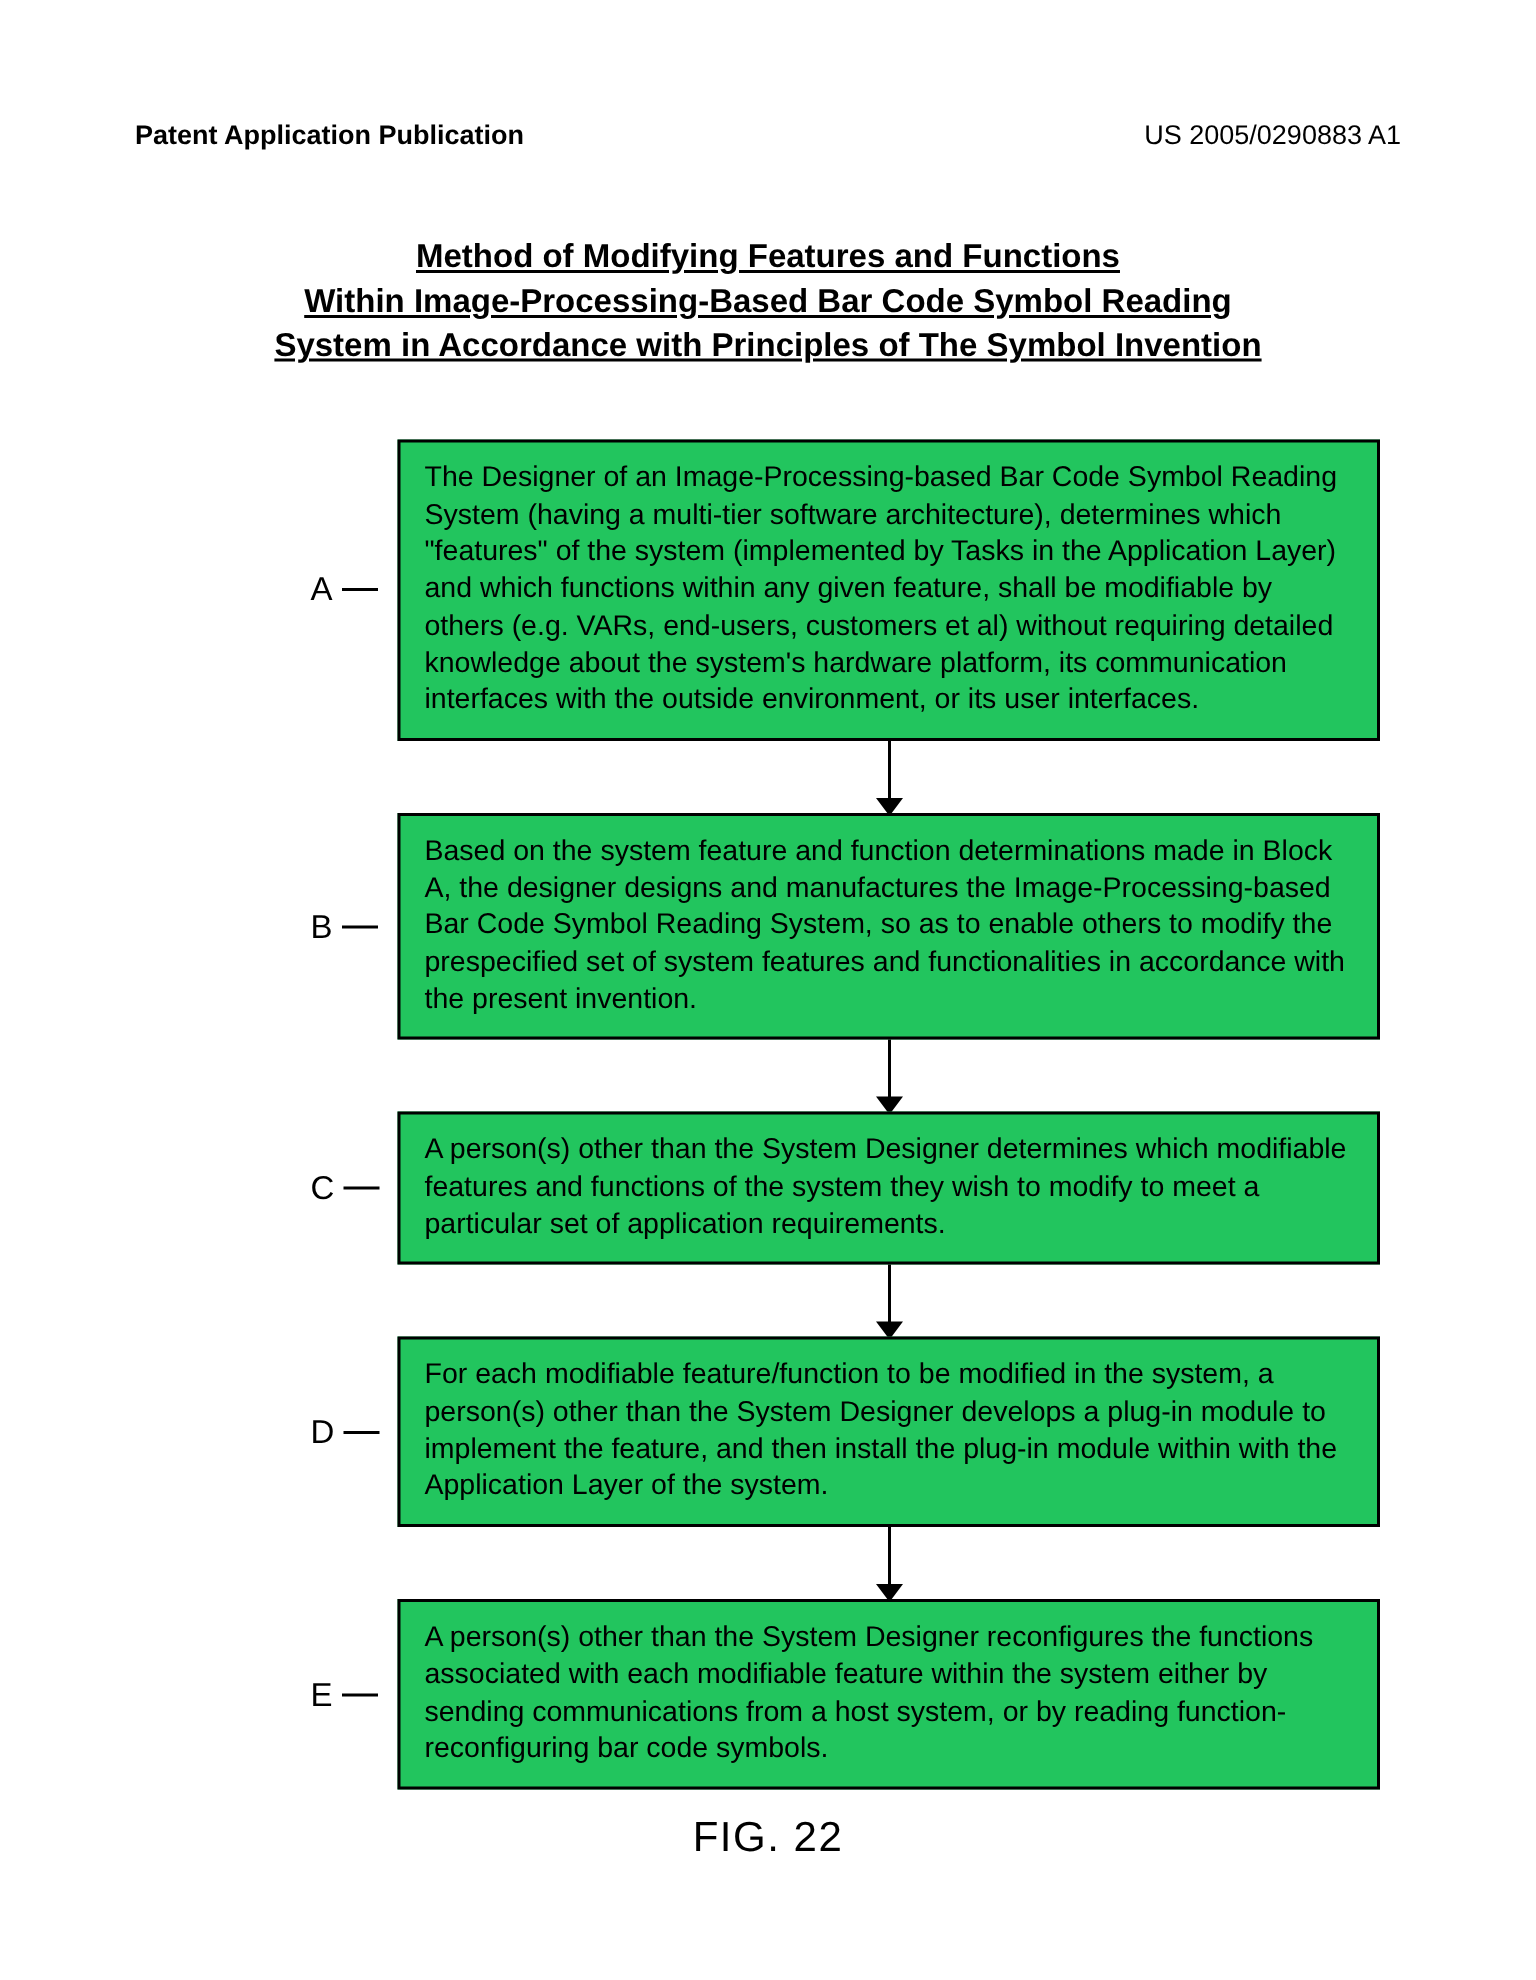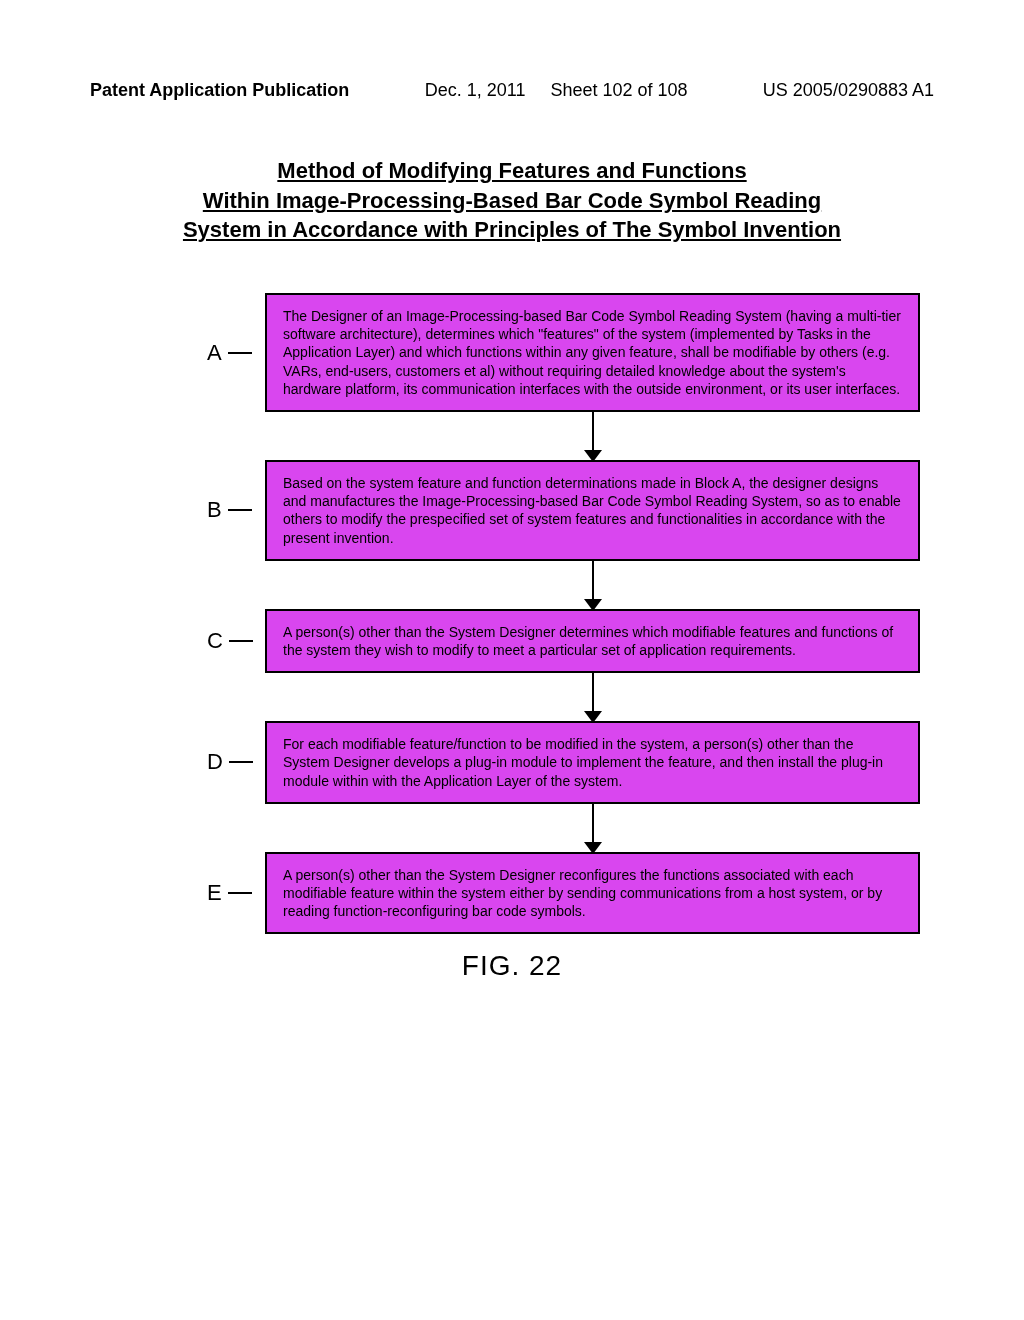--- a/index.html
+++ b/index.html
@@ -57,23 +57,23 @@
   .step-label .dash {
     display: inline-block;
     width: 24px;
     height: 0;
     border-top: 2px solid #000;
     margin-left: 6px;
   }
   .box {
     border: 2.5px solid #000;
     padding: 12px 16px;
-    font-size: 14px;
+    font-size: 19px;
     line-height: 1.3;
-    background: #d946ef;
+    background: #22c55e;
   }
   .arrow {
     width: 0;
     height: 48px;
     margin: 0 auto;
     position: relative;
   }
   .arrow .shaft {
     position: absolute;
     left: 50%;
@@ -101,25 +101,20 @@
     letter-spacing: 1px;
   }
 </style>
 </head>
 <body>
 
 <div class="page">
 
   <div class="header-line">
     <div class="header-left">Patent Application Publication</div>
-    <div class="header-center">
-      <span>Dec. 1, 2011</span>
-      &nbsp;&nbsp;&nbsp;
-      <span>Sheet 102 of 108</span>
-    </div>
     <div class="header-right">US 2005/0290883 A1</div>
   </div>
 
   <div class="title-block">
     <span>Method of Modifying Features and Functions</span><br>
     <span>Within Image-Processing-Based Bar Code Symbol Reading</span><br>
     <span>System in Accordance with Principles of The Symbol Invention</span>
   </div>
 
   <div class="flow">

